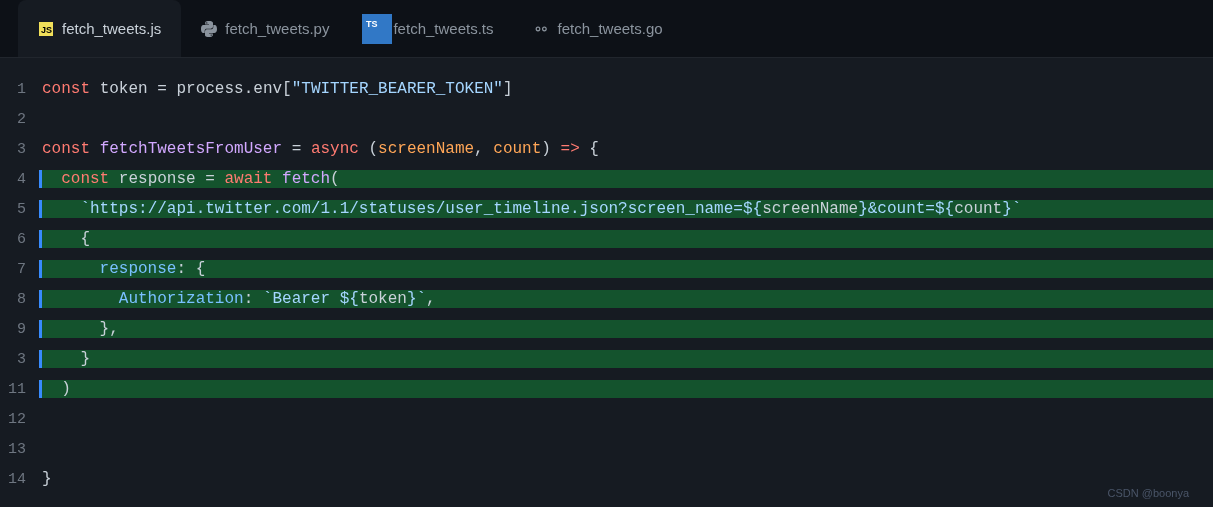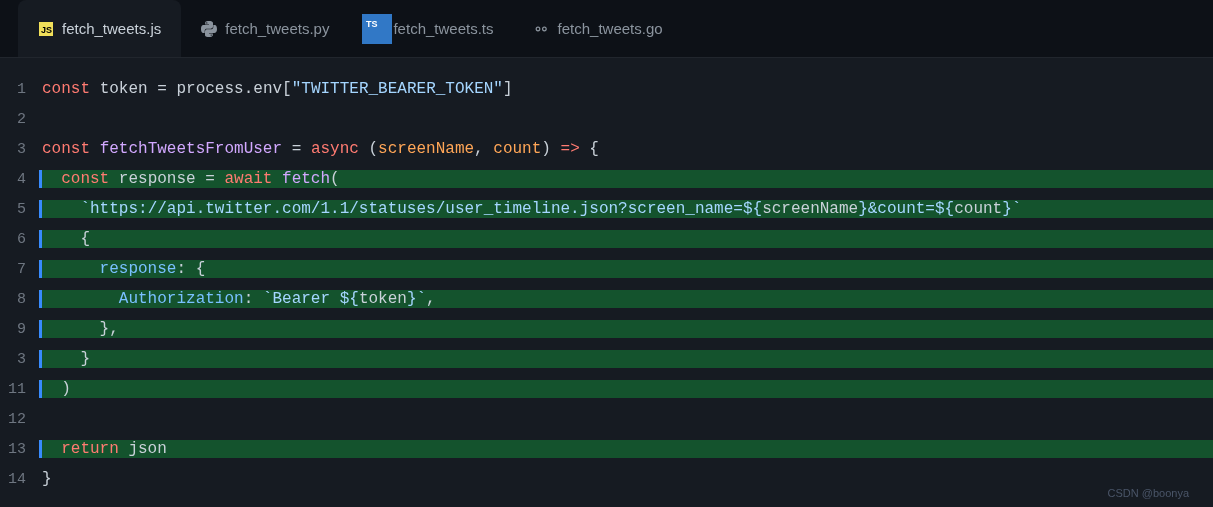--- a/index.html
+++ b/index.html
@@ -196,21 +196,20 @@
   </div>
   <div class="line">
     <div class="gutter">11</div>
     <div class="code line-border hl-line"><span>  </span><span>)</span></div>
   </div>
   <div class="line">
     <div class="gutter">12</div>
   </div>
   <div class="line">
     <div class="gutter">13</div>
-    <div class="code line-border hl-line"><span>  </span><span class="kw">return</span><span> json</span></div>
   </div>
   <div class="line">
     <div class="gutter">14</div>
     <div class="code"><span>}</span></div>
   </div>
 </div>
 
 <div class="watermark">CSDN @boonya</div>
 
 </body></html>

